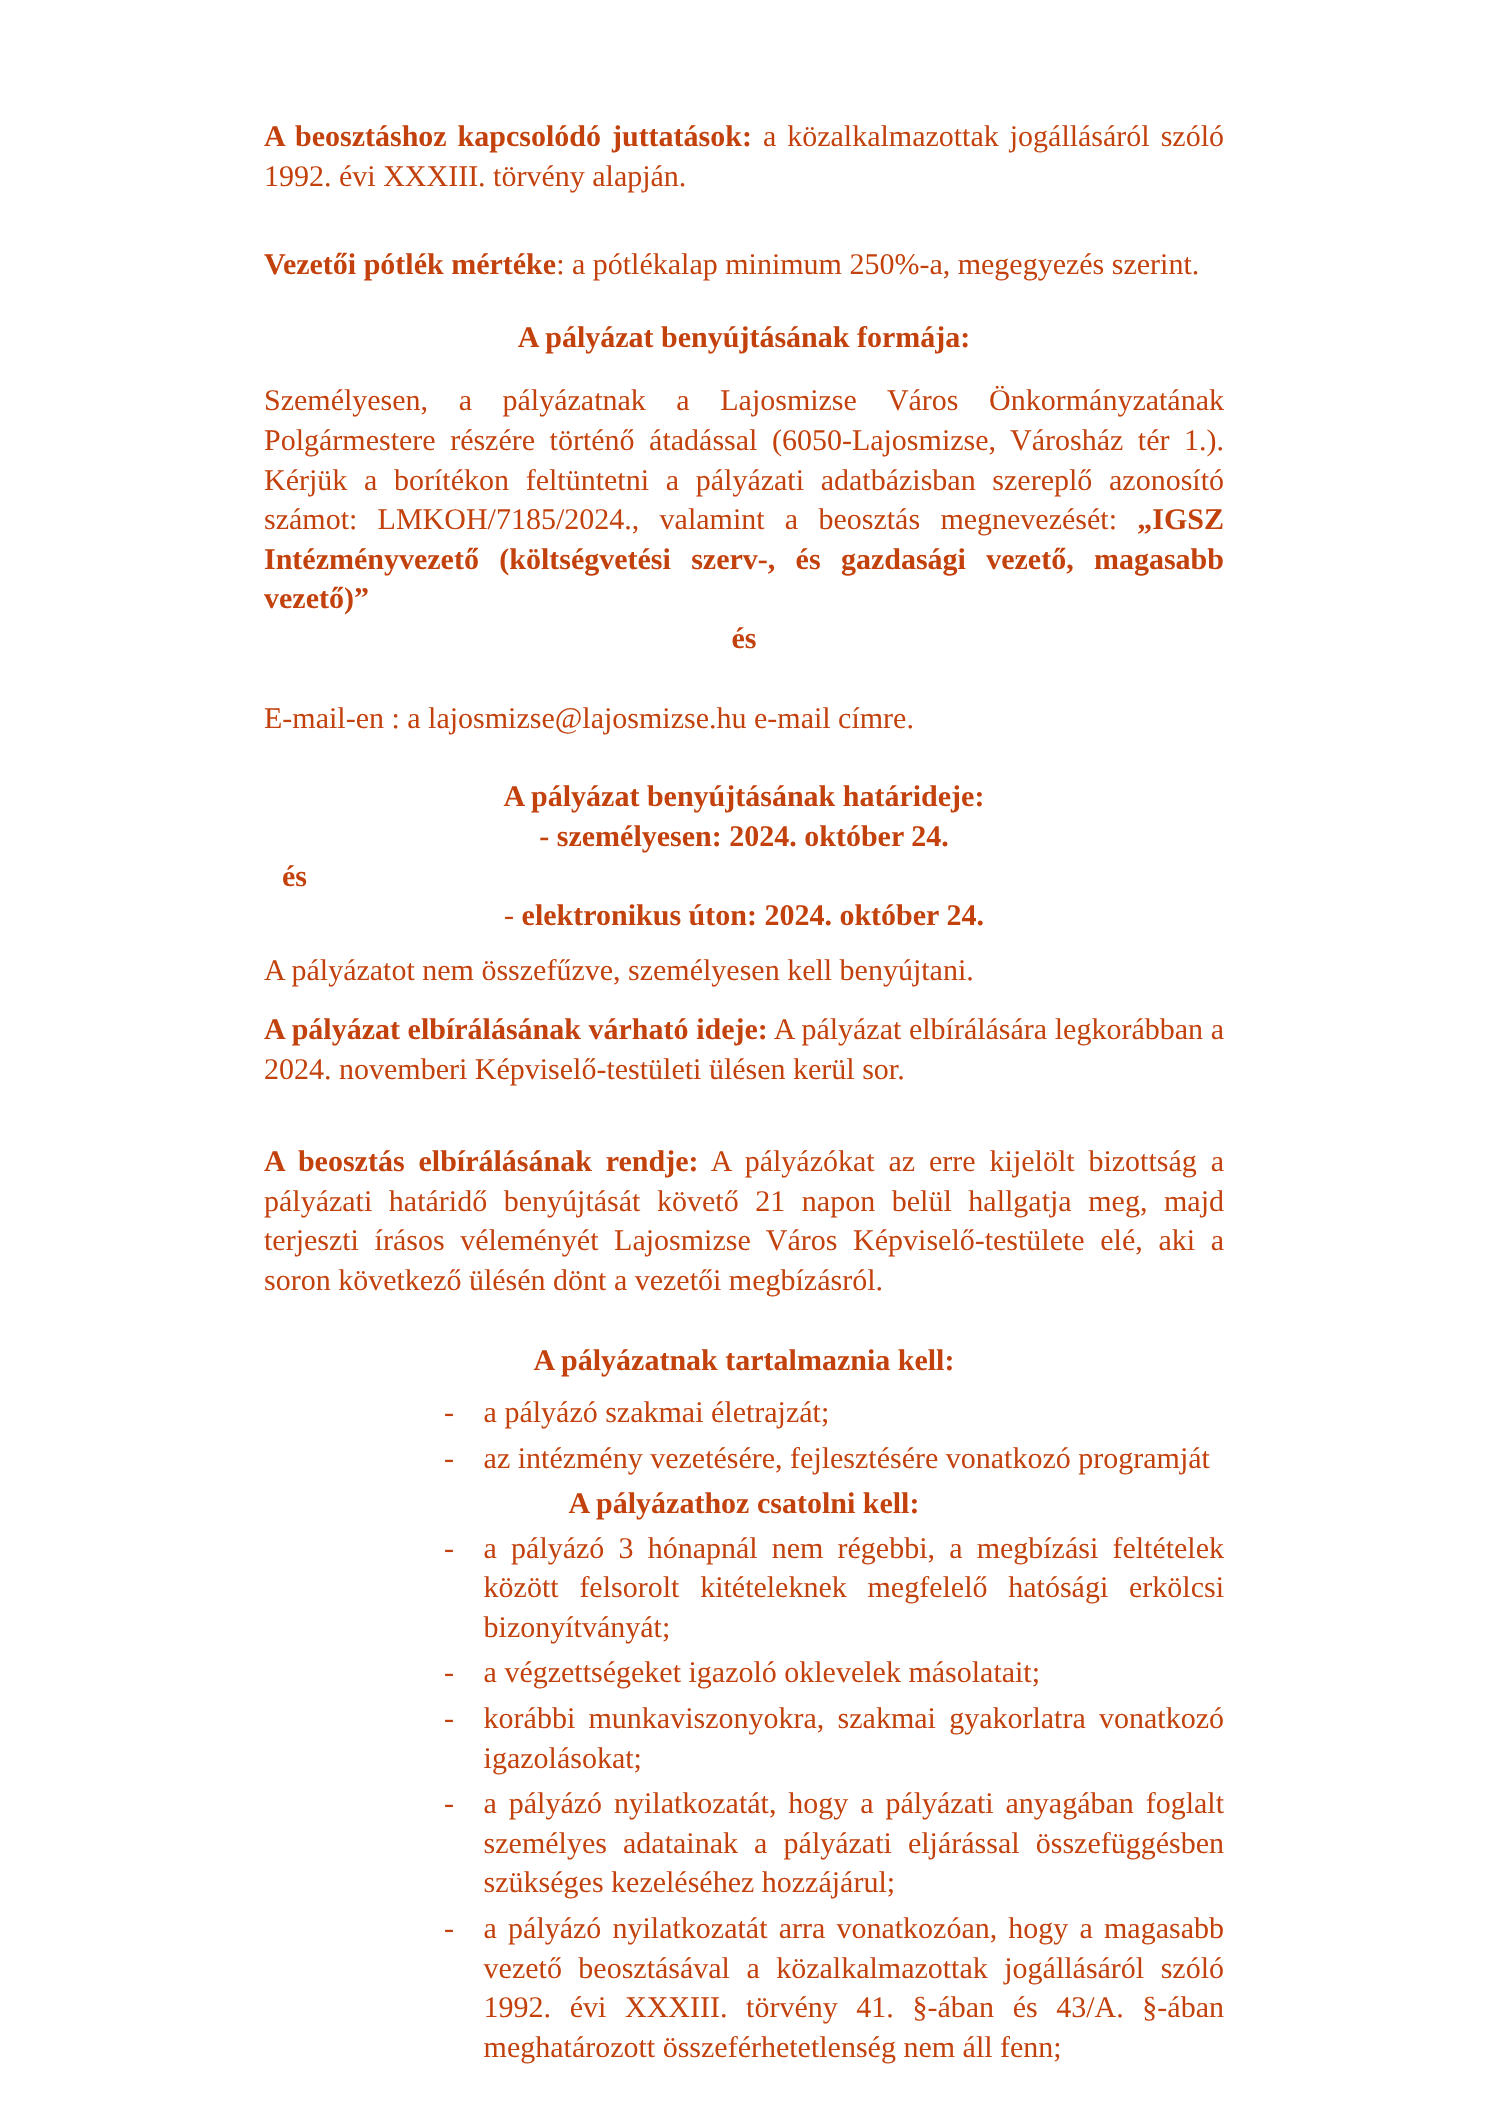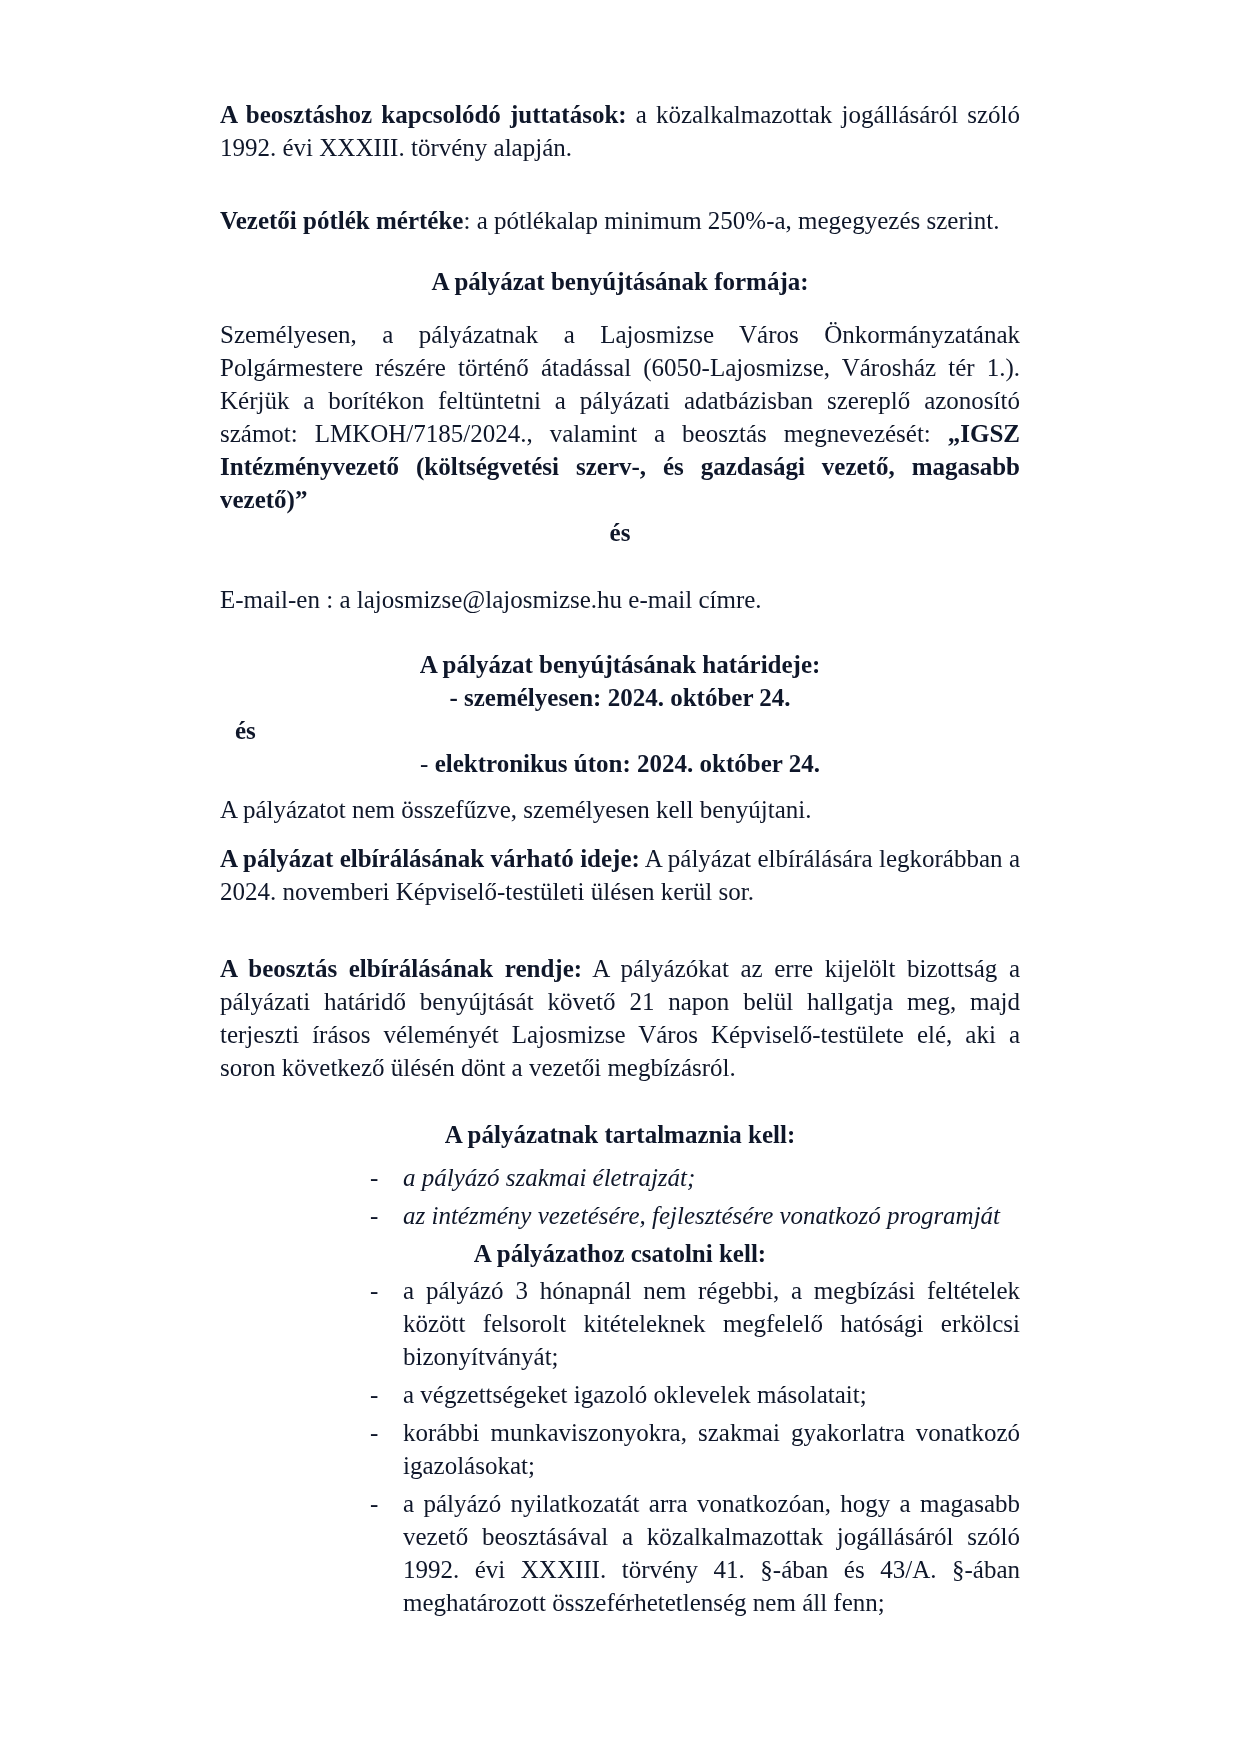--- a/index.html
+++ b/index.html
@@ -6,21 +6,21 @@
     margin: 0;
     padding: 0;
     background: #ffffff;
   }
   .page {
     position: relative;
     width: 1100px;
     height: 1754px;
     margin: 0 auto;
     background: #ffffff;
-    color: #0f172a;
+    color: #c2410c;
     font-family: "Liberation Serif", "DejaVu Serif", serif;
     font-size: 25px;
     line-height: 33px;
     box-sizing: border-box;
     padding: 98px 150px 40px 150px;
     overflow: hidden;
   }
   .para { margin: 0; text-align: justify; }
   .b { font-weight: bold; }
   .heading { margin: 0; font-weight: bold; text-align: center; }
@@ -30,21 +30,21 @@
   .m-after-formheading{ margin-bottom: 20px; }
   .connector-center   { margin: 0; text-align: center; font-weight: bold; }
   .m-email            { margin-top: 34px; margin-bottom: 32px; }
   .deadline-line      { margin: 0; font-weight: bold; text-align: center; }
   .deadline-connector { margin: 0 0 0 15px; font-weight: bold; }
   .m-after-deadline   { margin-bottom: 13px; }
   .m-after-contentreq { margin-bottom: 16px; }
   .m-after-evaltime   { margin-bottom: 44px; }
   .m-after-evalorder  { margin-bottom: 34px; }
   .m-after-mustheading{ margin-bottom: 10px; }
-  .m-after-mustlist   { margin-bottom: 38px; font-style: italic; }
+  .m-after-mustlist   { margin-bottom: 38px; }
   .m-after-attachheading { margin-bottom: 4px; }
 
   ul.doc-list {
     list-style: none;
     margin: 0;
     padding: 0;
   }
   ul.doc-list > li {
     position: relative;
     margin-left: 150px;
@@ -93,16 +93,17 @@
   <ul class="doc-list m-after-mustlist">
     <li>a pályázó szakmai életrajzát;</li>
     <li>az intézmény vezetésére, fejlesztésére vonatkozó programját</li>
   </ul>
 
   <p class="heading m-after-attachheading">A pályázathoz csatolni kell:</p>
   <ul class="doc-list">
     <li>a pályázó 3 hónapnál nem régebbi, a megbízási feltételek között felsorolt kitételeknek megfelelő hatósági erkölcsi bizonyítványát;</li>
     <li>a végzettségeket igazoló oklevelek másolatait;</li>
     <li>korábbi munkaviszonyokra, szakmai gyakorlatra vonatkozó igazolásokat;</li>
+    <li>a pályázó nyilatkozatát, hogy a pályázati anyagában foglalt személyes adatainak a pályázati eljárással összefüggésben szükséges kezeléséhez hozzájárul;</li>
     <li>a pályázó nyilatkozatát arra vonatkozóan, hogy a magasabb vezető beosztásával a közalkalmazottak jogállásáról szóló 1992. évi XXXIII. törvény 41. §-ában és 43/A. §-ában meghatározott összeférhetetlenség nem áll fenn;</li>
   </ul>
 
 </div>
 
 </body></html>

